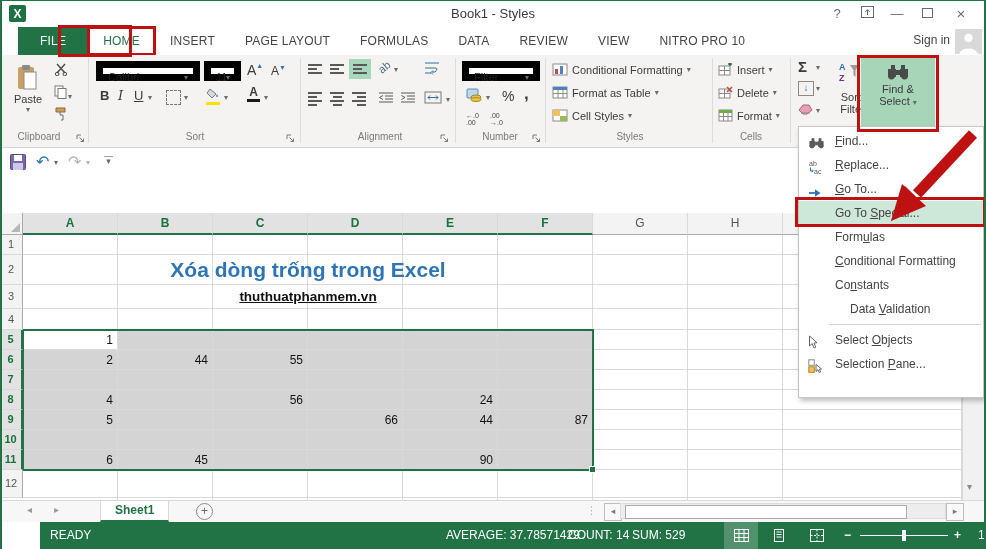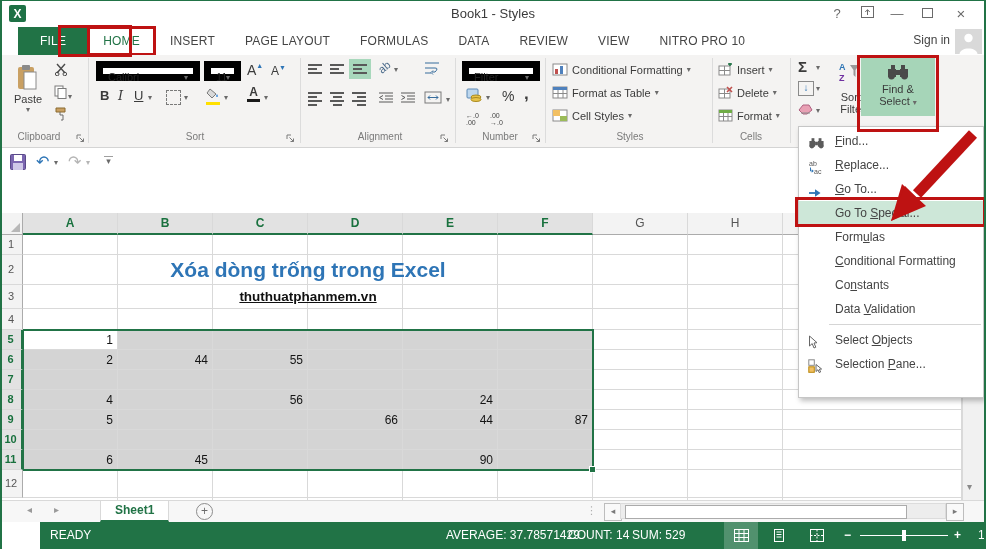--- a/index.html
+++ b/index.html
@@ -306,21 +306,21 @@
     <span class="dd abs" style="left:816px;top:51px">▾</span>
     <div class="abs" style="left:838px;top:6px"><svg width="22" height="22" viewBox="0 0 22 22">
           <text x="1" y="9" font-size="9" fill="#2E75B6" font-weight="bold">A</text>
           <text x="1" y="20" font-size="9" fill="#7030A0" font-weight="bold">Z</text>
           <path d="M12 4 h9 l-3.5 5 v7 l-2 -2 v-5 z" fill="#9a9a9a"></path>
         </svg></div>
     <div class="abs" style="left:826px;top:36px;width:60px;text-align:center">
       <div>Sort &amp;</div>
       <div><span>Filter</span> <span class="dd">▾</span></div>
     </div>
-    <div id="fs-btn" class="abs" style="left:861px;top:3px;width:74px;height:58px;text-align:center">
+    <div id="fs-btn" class="abs" style="left:861px;top:3px;width:74px;height:71px;text-align:center">
       <svg style="margin-top:6px" width="24" height="17" viewBox="0 0 24 17">
           <rect x="5" y="1" width="4" height="5" fill="#4a4a4a"></rect>
           <rect x="15" y="1" width="4" height="5" fill="#4a4a4a"></rect>
           <rect x="2" y="5" width="8" height="8" fill="#4a4a4a"></rect>
           <rect x="14" y="5" width="8" height="8" fill="#4a4a4a"></rect>
           <rect x="10" y="6" width="4" height="5" fill="#4a4a4a"></rect>
           <circle cx="5.5" cy="12" r="3.4" fill="#4a4a4a"></circle>
           <circle cx="18.5" cy="12" r="3.4" fill="#4a4a4a"></circle>
         </svg>
       <div>Find &amp;</div>
@@ -485,21 +485,21 @@
             <path d="M2.5 7.5 v3.5 h2.5 M3.8 9.8 l1.5 1.2 -1.5 1.2" stroke="#2E75B6" fill="none"></path>
           </svg></div><div style="display: inline;"><u>R</u>eplace...</div></div>
       <div class="mitem"><div class="micon"><svg width="14" height="10" viewBox="0 0 14 10">
             <path d="M1 5 h9" stroke="#2E75B6" stroke-width="1.8" fill="none"></path>
             <path d="M7 1.3 L12.5 5 7 8.7 Z" fill="#2E75B6"></path>
           </svg></div><div style="display: inline;"><u>G</u>o To...</div></div>
       <div class="mitem hl"><div style="display: inline;">Go To <u>S</u>pecial...</div></div>
       <div class="mitem"><div style="display: inline;">Form<u>u</u>las</div></div>
       <div class="mitem"><div style="display: inline;"><u>C</u>onditional Formatting</div></div>
       <div class="mitem"><div style="display: inline;">Co<u>n</u>stants</div></div>
-      <div class="mitem"><div style="display: inline;">Data <u>V</u>alidation</div></div>
+      <div class="mitem"><div style="display: inline; margin-left: 15px;">Data <u>V</u>alidation</div></div>
       <div class="msep"></div>
       <div class="mitem"><div class="micon"><svg width="10" height="14" viewBox="0 0 10 14">
             <path d="M1.5 1 L1.5 11 L4.2 8.6 L6 13 L7.8 12.2 L6 8 L9 7.7 Z" fill="#fff" stroke="#666"></path>
           </svg></div><div style="display: inline;">Select <u>O</u>bjects</div></div>
       <div class="mitem"><div class="micon"><svg width="14" height="14" viewBox="0 0 14 14">
             <rect x="0.8" y="0.8" width="5.5" height="5.5" fill="#fff" stroke="#8a8a8a"></rect>
             <rect x="0.8" y="7.8" width="5.5" height="5.5" fill="#F2C063" stroke="#b8860b"></rect>
             <path d="M8 5.5 L8 12.5 L10 10.7 L11.2 13.6 L12.6 13 L11.4 10.2 L13.6 10 Z" fill="#fff" stroke="#666"></path>
           </svg></div><div style="display: inline;">Selection <u>P</u>ane...</div></div>
     </div>

